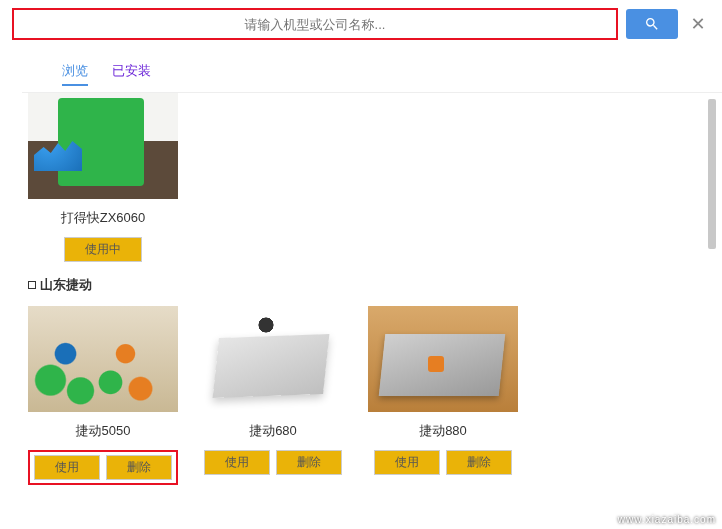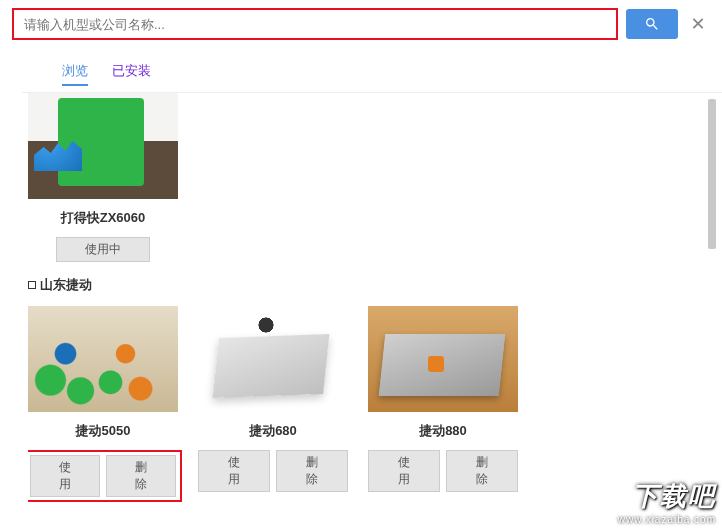--- a/index.html
+++ b/index.html
@@ -1,20 +1,20 @@
 <!DOCTYPE html>
 <html><head>
   <meta charset="utf-8">
   <style>
     * { margin: 0; padding: 0; box-sizing: border-box; }
     body { font-family: "Microsoft YaHei", Arial, sans-serif; font-size: 13px; color: #333; width: 722px; height: 529px; position: relative; background: #fff; }
     
     .header-row { display: flex; align-items: center; padding: 8px 12px; gap: 8px; }
     .search-wrap { flex: 1; border: 2px solid #e81123; height: 32px; display: flex; align-items: center; }
-    .search-input { width: 100%; height: 100%; border: none; outline: none; padding: 0 10px; font-size: 13px; color: #15803d; }
+    .search-input { width: 100%; height: 100%; border: none; outline: none; padding: 0 10px; font-size: 13px; color: #15803d; text-align: center; }
     .search-btn { background: #4a90e2; width: 52px; height: 30px; border: none; border-radius: 3px; display: flex; align-items: center; justify-content: center; cursor: pointer; }
     .search-btn svg { width: 16px; height: 16px; fill: #fff; }
     .close-btn { width: 24px; height: 24px; display: flex; align-items: center; justify-content: center; cursor: pointer; color: #888; font-size: 18px; }
     
     .tabs { display: flex; gap: 24px; padding: 10px 40px 6px; border-bottom: 1px solid #eee; margin-left: 22px; }
     .tab { cursor: pointer; padding: 4px 0; }
     .tab-active { color: #4a90e2; border-bottom: 2px solid #4a90e2; }
     .tab-inactive { color: #6d28d9; }
     
     .content { position: relative; height: 430px; overflow: hidden; padding: 0 28px; }
@@ -40,23 +40,23 @@
     .thumb-4 { background:#f0f0f0; }
     .thumb-4::before { content:""; position:absolute; inset:0; background:
       radial-gradient(circle at 15% 70%, #2fb44a 10%, transparent 11%),
       radial-gradient(circle at 35% 80%, #2fb44a 10%, transparent 11%),
       radial-gradient(circle at 55% 72%, #2fb44a 10%, transparent 11%),
       radial-gradient(circle at 75% 78%, #e67e22 8%, transparent 9%),
       radial-gradient(circle at 25% 45%, #1a6fb8 8%, transparent 9%),
       radial-gradient(circle at 65% 45%, #e67e22 8%, transparent 9%),
       linear-gradient(#e6dcc8,#c9b894); }
     
-    .card-title { font-weight: bold; font-size: 13px; margin-bottom: 10px; text-align: left; }
+    .card-title { font-weight: normal; font-size: 13px; margin-bottom: 10px; text-align: left; }
     .btn-row { display: flex; gap: 6px; }
-    .small-btn { border: 1px solid #ccc; background: #e5e5e5; padding: 3px 28px; font-size: 12px; cursor: pointer; color: #555; }
+    .small-btn { border: 1px solid #ccc; background: #eab308; padding: 3px 20px; font-size: 12px; cursor: pointer; color: #555; }
     .btn-row-highlight { border: 2px solid #e81123; padding: 3px 4px; }
     
     .section-header { font-weight: bold; font-size: 13px; margin: 14px 0 12px; display: flex; align-items: center; gap: 4px; }
     .section-marker { width: 8px; height: 8px; border: 1px solid #333; display: inline-block; }
     
     .watermark { position: absolute; right: 6px; bottom: 4px; color: #fff; text-align: right; pointer-events: none; }
     .watermark .wm-big { font-size: 26px; font-weight: bold; font-style: italic; text-shadow: 0 0 4px #000, 1px 1px 2px #000; letter-spacing: 2px; }
     .watermark .wm-small { font-size: 10px; text-shadow: 0 0 3px #000; letter-spacing: 1px; }
   </style>
 </head>
@@ -126,15 +126,14 @@
           <button class="small-btn">删除</button>
         </div>
       </div>
     </div>
 
   </div>
   <div class="scrollbar-thumb"></div>
 </div>
 
 <div class="watermark">
-  <div class="wm-big">下载吧</div>
   <div class="wm-small">www.xiazaiba.com</div>
 </div>
 
 </body></html>

